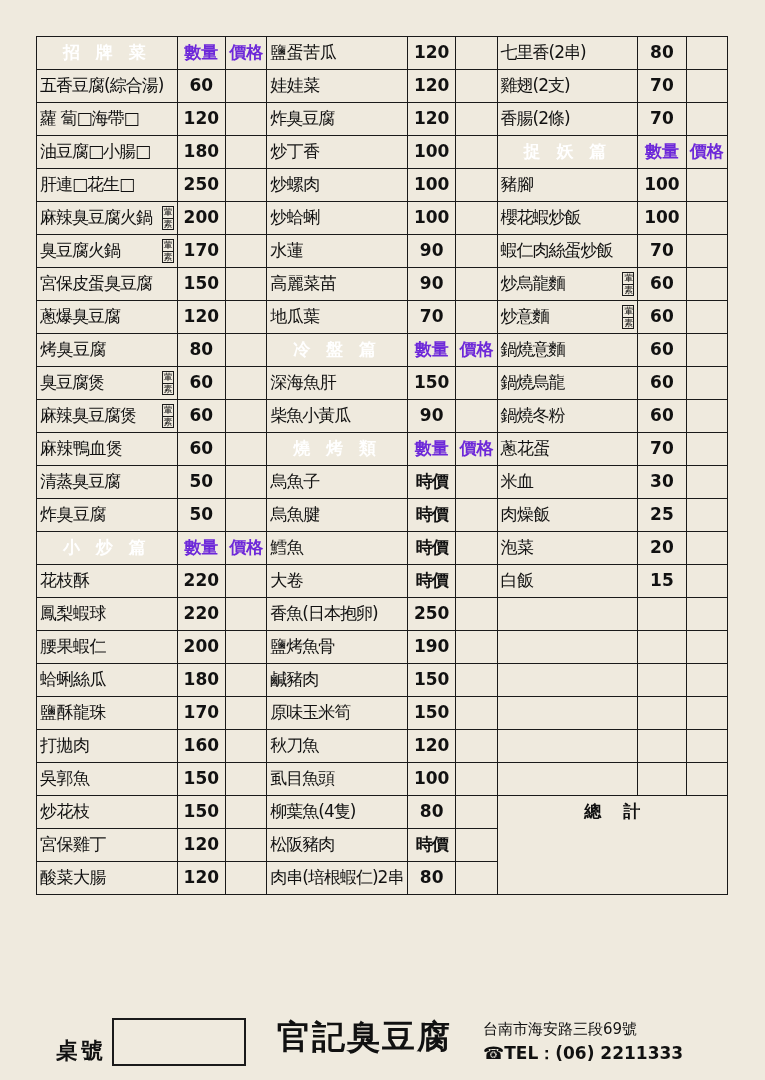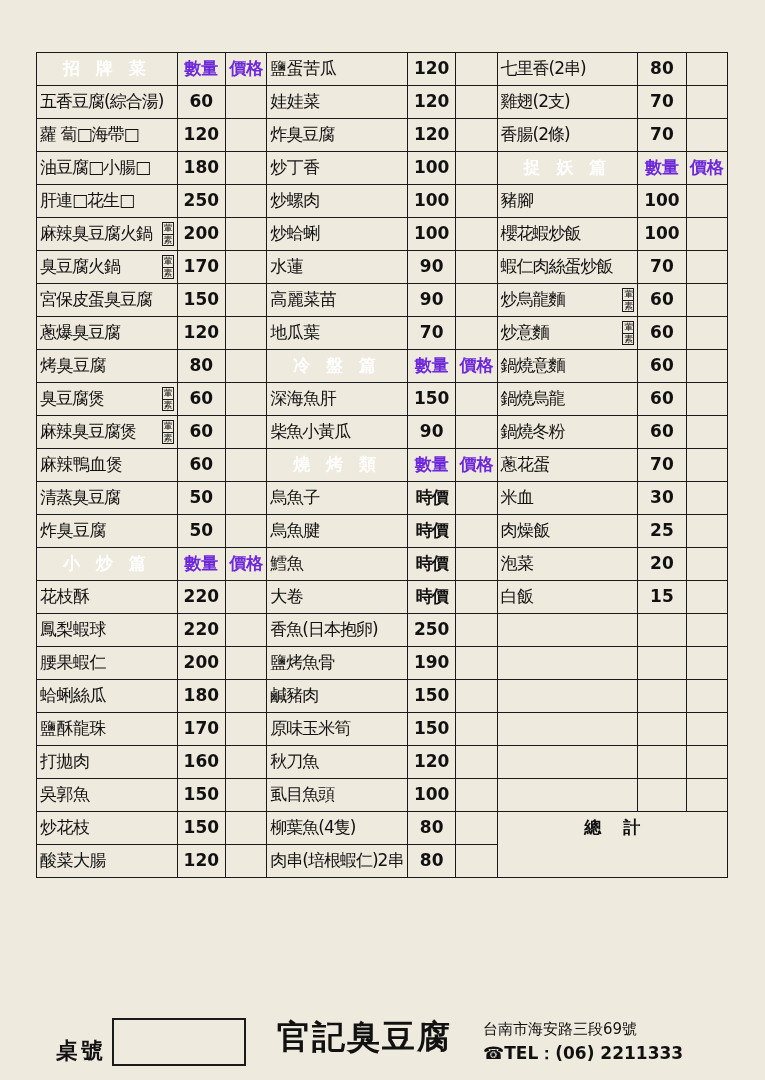--- a/index.html
+++ b/index.html
@@ -18,21 +18,21 @@
   .sheet {
     position: absolute;
     left: 0; top: 0;
     width: 765px;
     height: 1080px;
     background: #efeade;
   }
   .menu-wrap {
     position: absolute;
     left: 36px;
-    top: 52px;
+    top: 36px;
     width: 600px;
   }
   table.menu {
     border-collapse: collapse;
     table-layout: fixed;
     width: 692px;
   }
   table.menu td {
     border: 1px solid #1a1a1a;
     height: 32px;
@@ -487,20 +487,29 @@
           <tr>
             <td class="name">炒花枝</td>
             <td class="price">150</td>
             <td class="qty"></td>
             <td class="name smaller">柳葉魚(4隻)</td>
             <td class="price">80</td>
             <td class="qty"></td>
             <td class="total" colspan="3" style="border-bottom: none;">總計</td>
           </tr>
           <tr>
+            <td class="name">宮保雞丁</td>
+            <td class="price">120</td>
+            <td class="qty"></td>
+            <td class="name smaller">松阪豬肉</td>
+            <td class="price smaller">時價</td>
+            <td class="qty"></td>
+            <td class="blank" colspan="3" style="border-top: none; border-bottom: none;"></td>
+          </tr>
+          <tr>
             <td class="name">酸菜大腸</td>
             <td class="price">120</td>
             <td class="qty"></td>
             <td class="name tiny">肉串(培根蝦仁)2串</td>
             <td class="price">80</td>
             <td class="qty"></td>
             <td class="blank" colspan="3" style="border-top: none;"></td>
           </tr>
         </tbody>
     </table>

